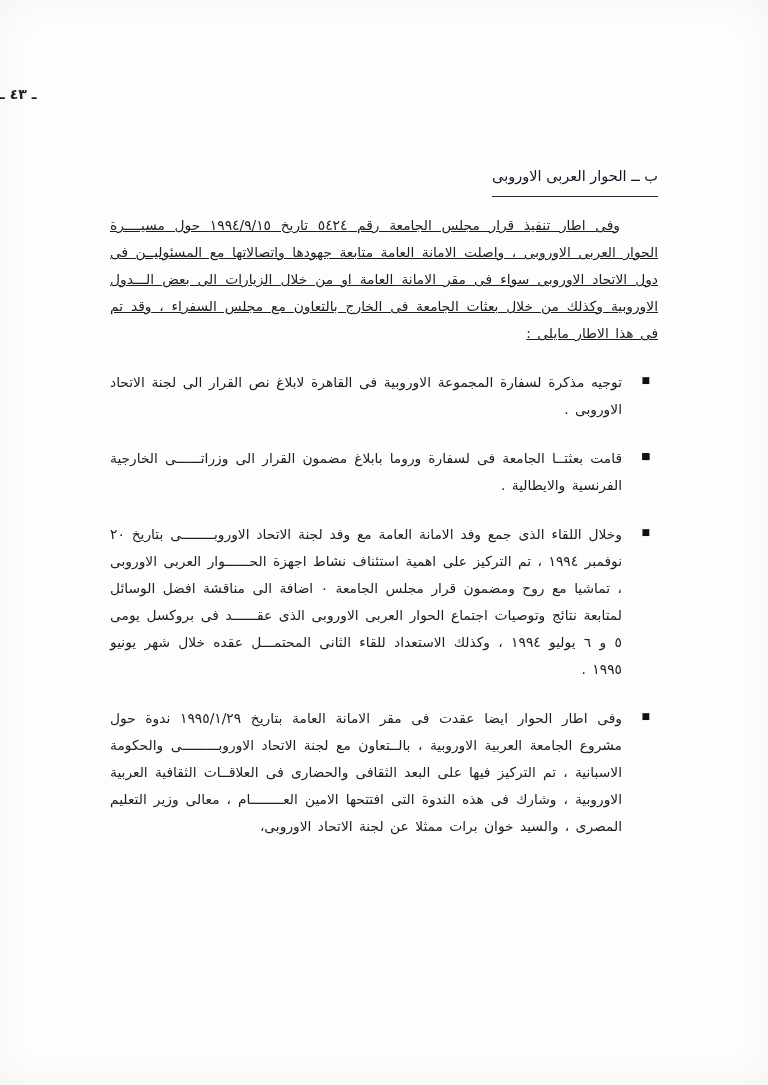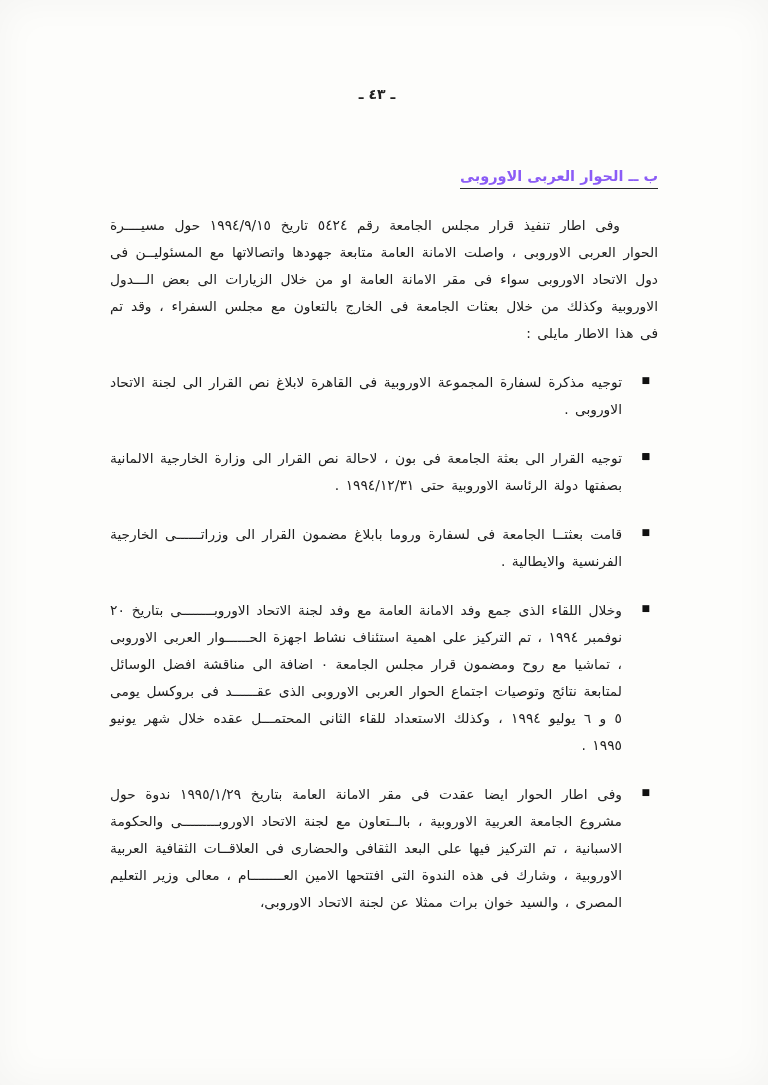--- a/index.html
+++ b/index.html
@@ -17,53 +17,54 @@
     color: #1c1c1c;
     font-family: "DejaVu Sans", "Liberation Sans", sans-serif;
     direction: rtl;
     overflow: hidden;
   }
   .page-number {
     position: absolute;
     top: 86px;
     left: 0;
     right: 14px;
-    text-align: center;
+    text-align: left;
     font-size: 14px;
     letter-spacing: 2px;
     font-weight: bold;
     color: #222;
   }
   .heading {
     position: absolute;
     top: 168px;
     right: 110px;
     font-size: 14.5px;
-    font-weight: bold;
-    color: #8b5cf6;
+    font-weight: normal;
+    color: #0f172a;
     border-bottom: 1.5px solid #2a2a2a;
-    padding-bottom: 4px;
+    padding-bottom: 12px;
   }
   .body-text {
     position: absolute;
     top: 212px;
     right: 110px;
     width: 548px;
   }
   .para {
     font-size: 13.8px;
     line-height: 27px;
     text-align: justify;
     color: #1d1d1d;
     font-weight: 500;
     word-spacing: 2px;
   }
   .para.intro {
     text-indent: 38px;
     margin-bottom: 10px;
+    text-decoration: underline;
   }
   .para.bulleted {
     position: relative;
     padding-right: 36px;
     margin-top: 22px;
   }
   .para.bulleted .marker {
     position: absolute;
     right: 8px;
     top: 7px;
@@ -78,18 +79,18 @@
 
 <div class="page">
   <div class="page-number">ـ  ٤٣  ـ</div>
 
   <div class="heading">ب ــ الحوار العربى الاوروبى</div>
 
   <div class="body-text">
       <div class="para intro"><span class="ptext">وفى اطار تنفيذ قرار مجلس الجامعة رقم ٥٤٢٤ تاريخ ١٩٩٤/٩/١٥ حول مسيــــرة الحوار العربى الاوروبى ، واصلت الامانة العامة متابعة جهودها واتصالاتها مع المسئوليــن فى دول الاتحاد الاوروبى سواء فى مقر الامانة العامة او من خلال الزيارات الى بعض الـــدول الاوروبية وكذلك من خلال بعثات الجامعة فى الخارج بالتعاون مع مجلس السفراء ، وقد تم فى هذا الاطار مايلى :</span></div>
       <div class="para bulleted"><span class="marker">■</span><span class="ptext">توجيه مذكرة لسفارة المجموعة الاوروبية فى القاهرة لابلاغ نص القرار الى لجنة الاتحاد الاوروبى .</span></div>
       <div class="para bulleted"><span class="marker">■</span></div>
-      <div class="para bulleted"><span class="marker">■</span><span class="ptext">توجيه القرار الى بعثة الجامعة فى بون ، لاحالة نص القرار الى وزارة الخارجية الالمانية بصفتها دولة الرئاسة الاوروبية حتى ١٩٩٤/١٢/٣١ .</span></div>
+      <div class="para bulleted"><span class="marker">■</span></div>
       <div class="para bulleted"><span class="marker">■</span><span class="ptext">قامت بعثتــا الجامعة فى لسفارة وروما بابلاغ مضمون القرار الى وزراتــــــى الخارجية الفرنسية والايطالية .</span></div>
       <div class="para bulleted"><span class="marker">■</span><span class="ptext">وخلال اللقاء الذى جمع وفد الامانة العامة مع وفد لجنة الاتحاد الاوروبــــــــى بتاريخ ٢٠ نوفمبر ١٩٩٤ ، تم التركيز على اهمية استئناف نشاط اجهزة الحــــــوار العربى الاوروبى ، تماشيا مع روح ومضمون قرار مجلس الجامعة ۰ اضافة الى مناقشة افضل الوسائل لمتابعة نتائج وتوصيات اجتماع الحوار العربى الاوروبى الذى عقــــــد فى بروكسل يومى ٥ و ٦ يوليو ١٩٩٤ ، وكذلك الاستعداد للقاء الثانى المحتمـــل عقده خلال شهر يونيو ١٩٩٥ .</span></div>
       <div class="para bulleted"><span class="marker">■</span><span class="ptext">وفى اطار الحوار ايضا عقدت فى مقر الامانة العامة بتاريخ ١٩٩٥/١/٢٩ ندوة حول مشروع الجامعة العربية الاوروبية ، بالــتعاون مع لجنة الاتحاد الاوروبـــــــــى والحكومة الاسبانية ، تم التركيز فيها على البعد الثقافى والحضارى فى العلاقــات الثقافية العربية الاوروبية ، وشارك فى هذه الندوة التى افتتحها الامين العــــــــام ، معالى وزير التعليم المصرى ، والسيد خوان برات ممثلا عن لجنة الاتحاد الاوروبى،</span></div>
     </div>
 </div>
 
 </body></html>

